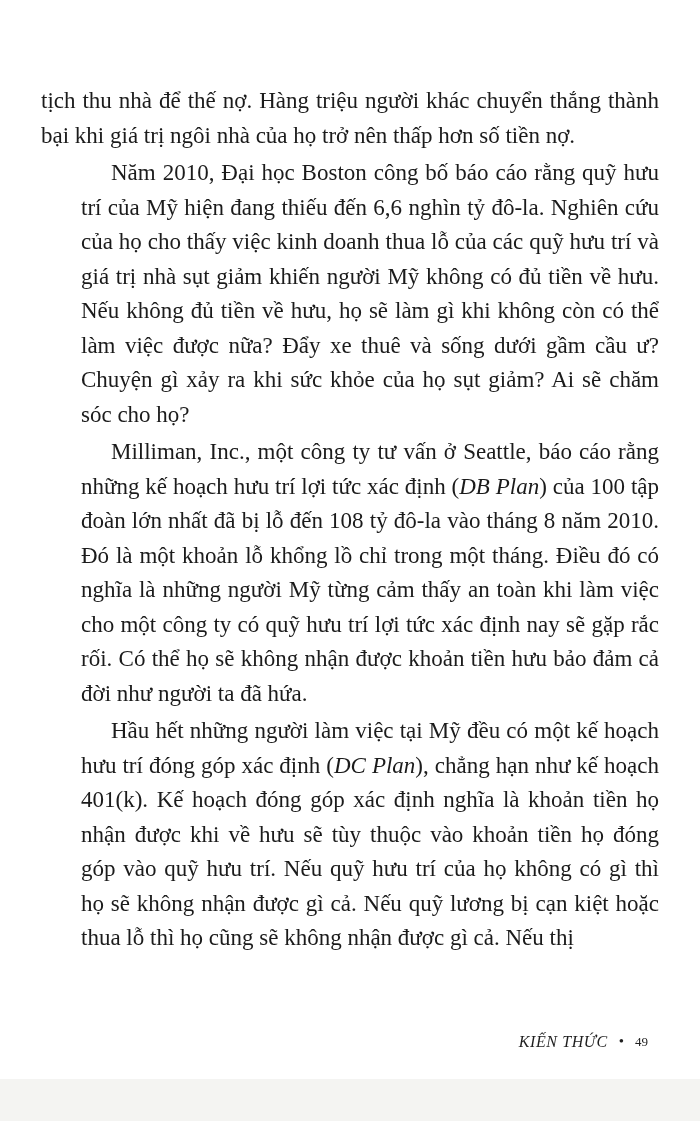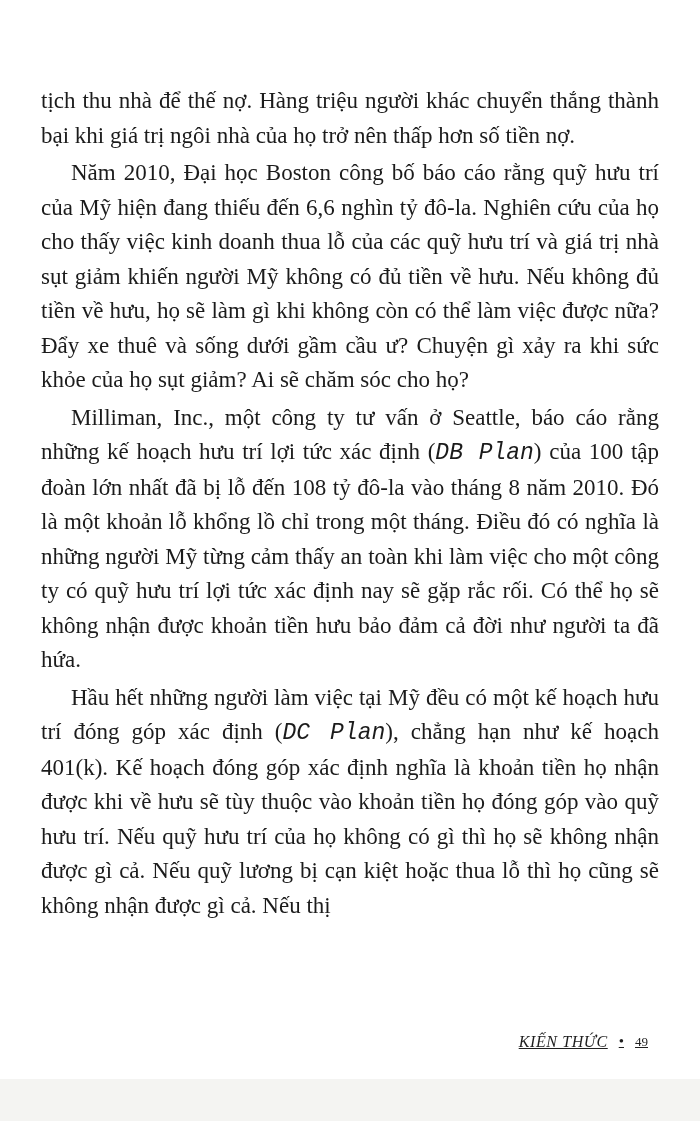--- a/index.html
+++ b/index.html
@@ -29,37 +29,36 @@
     line-height: 34.5px;
     text-align: justify;
     text-justify: inter-word;
   }
   .body-text p {
     margin: 0;
     padding: 0;
   }
   .body-text p + p {
     margin-top: 3px;
+    margin-left: 40px;
   }
   .body-text p.indent {
     text-indent: 30px;
   }
   .body-text em {
     font-style: italic;
-    font-family: Liberation Mono, monospace;
   }
   .running-footer {
     position: absolute;
     right: 52px;
     top: 1033px;
     display: flex;
     align-items: center;
     gap: 11px;
     color: #1f1f1f;
-    text-decoration: underline;
   }
   .running-footer .section {
     font-style: italic;
     font-size: 16px;
     letter-spacing: 0.6px;
   }
   .running-footer .bullet {
     font-size: 15px;
     line-height: 1;
     position: relative;

